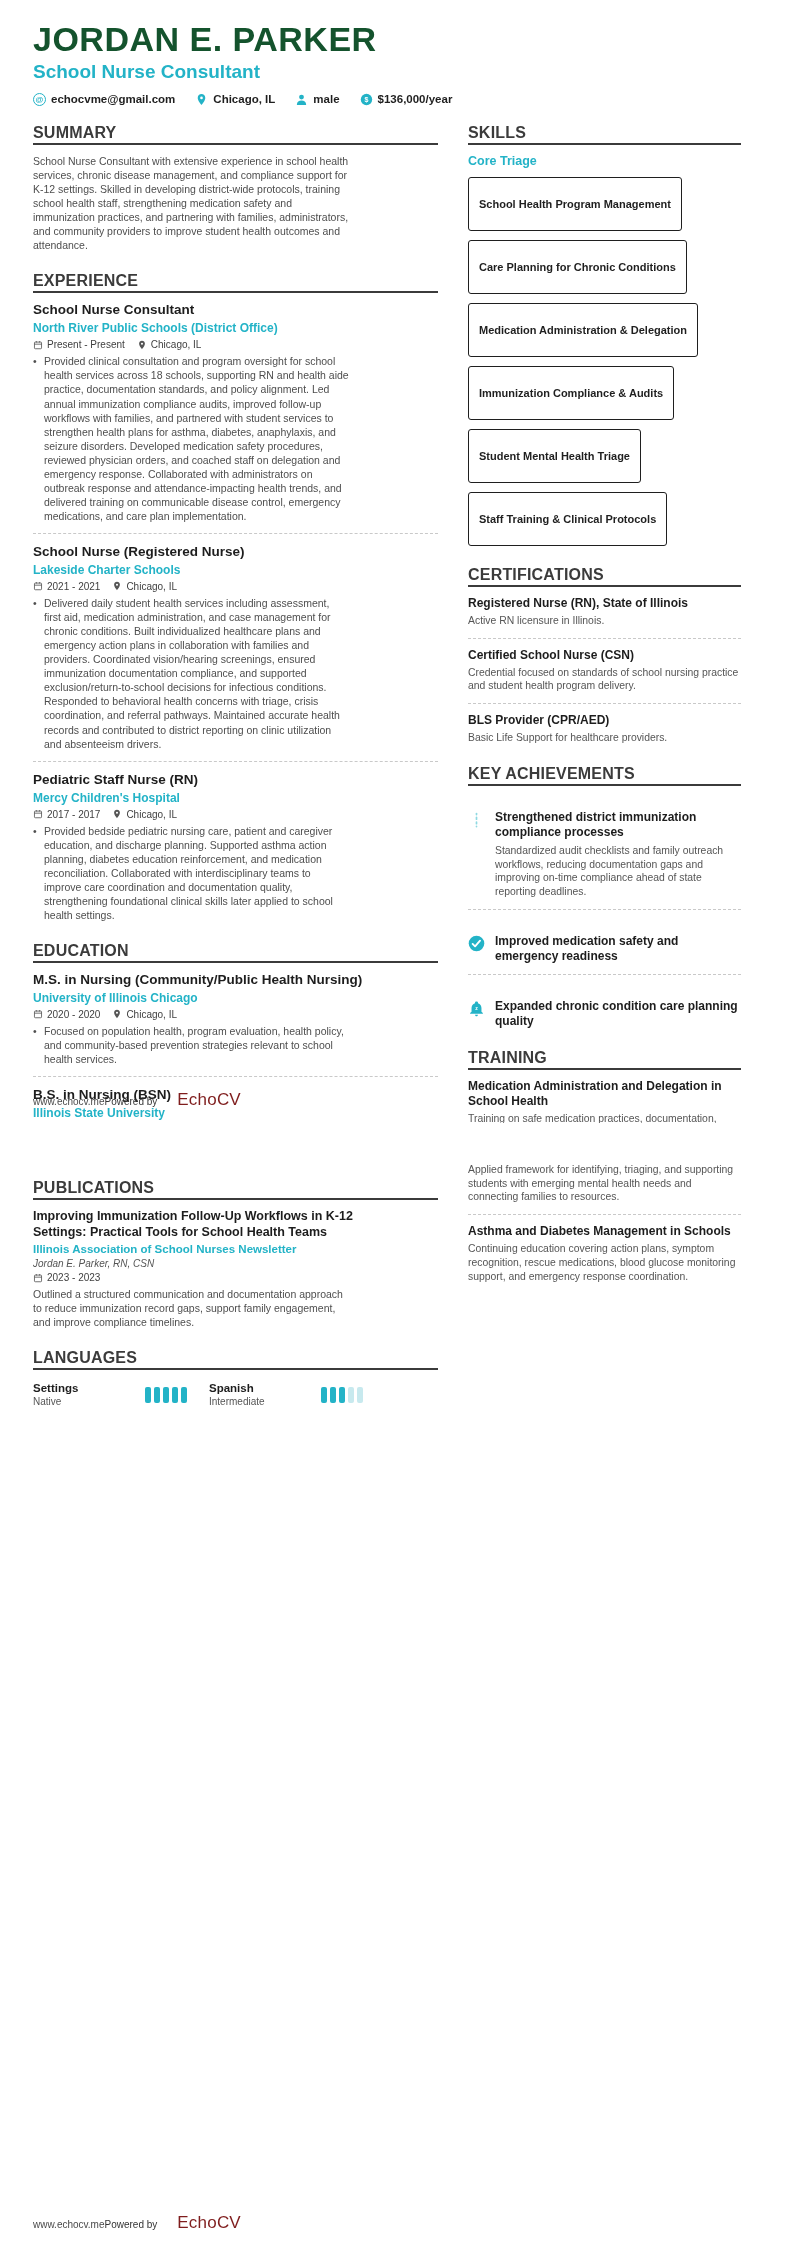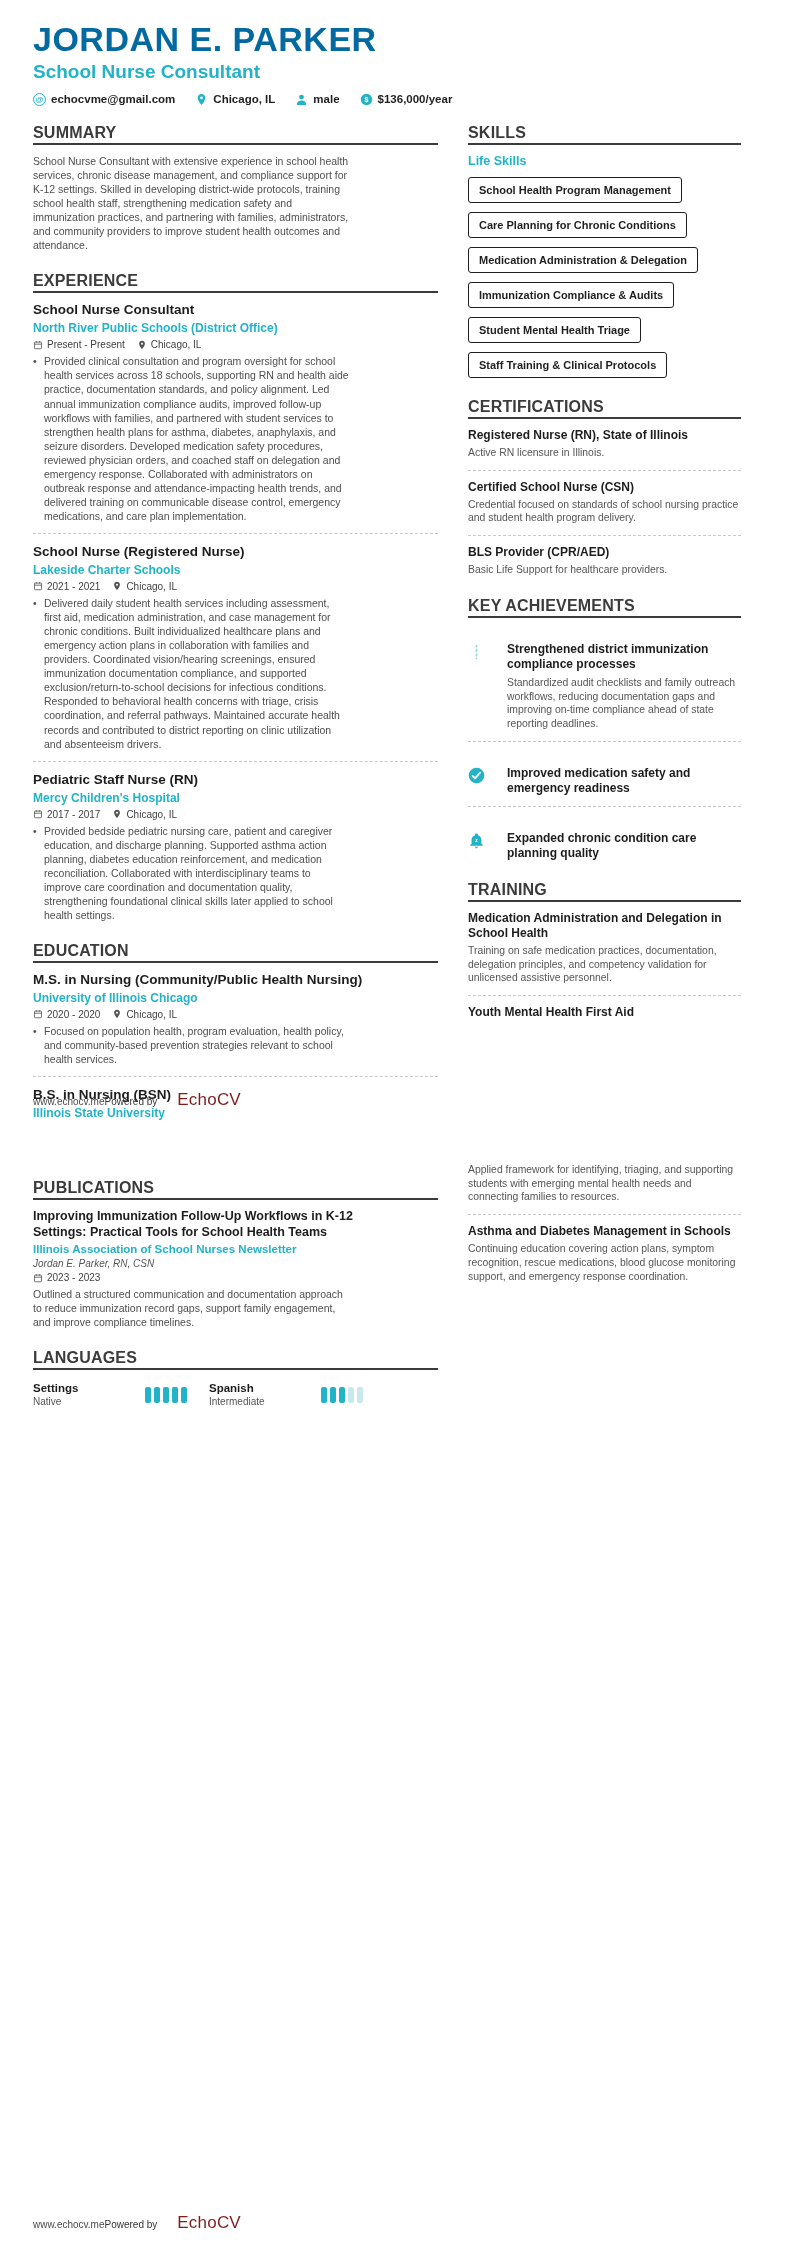--- a/index.html
+++ b/index.html
@@ -13,21 +13,21 @@
   html,body{margin:0;padding:0;}
   body{
     width:794px;background:#ffffff;
     font-family:"Liberation Sans","DejaVu Sans",sans-serif;
     color:var(--body);
   }
   .page{position:relative;width:794px;height:1123px;background:#fff;overflow:hidden;}
 
   
   .hdr{position:absolute;left:33px;top:22px;width:720px;}
-  .hdr h1{margin:0;font-size:34px;line-height:1.05;font-weight:800;color:#0369a1;letter-spacing:.5px;}
+  .hdr h1{margin:0;font-size:34px;line-height:1.05;font-weight:800;color:#14532d;letter-spacing:.5px;}
   .hdr .job-title{margin-top:3px;font-size:19px;font-weight:700;color:var(--accent);}
   .contact-row{margin-top:10px;display:flex;align-items:center;gap:20px;font-size:11.5px;font-weight:700;color:#1f1f1f;}
   .contact-item{display:flex;align-items:center;gap:5px;}
   .cicon{width:13px;height:13px;flex:0 0 auto;color:var(--accent);}
   .at-badge{width:13px;height:13px;border:1.6px solid var(--accent);border-radius:50%;
     color:var(--accent);font-size:8px;font-weight:700;display:flex;align-items:center;justify-content:center;}
 
   
   .col{position:absolute;top:124px;}
   .col-left{left:33px;width:405px;}
@@ -52,28 +52,28 @@
   .mi{width:10px;height:10px;color:#555;}
   ul.bullets{margin:3px 0 0 0;padding:0;list-style:none;}
   ul.bullets li{position:relative;padding-left:11px;font-size:10.5px;line-height:1.34;color:var(--body);}
   ul.bullets li::before{content:"•";position:absolute;left:0;top:0;color:var(--body);}
   .dashed{border:none;border-top:1px dashed #c9c9c9;margin:10px 0 2px 0;}
 
   
   .group-label{font-size:12.5px;font-weight:700;color:var(--accent);margin:9px 0 1px 0;}
   .skill-row{margin-top:9px;}
   .skill-box{display:inline-block;border:1.5px solid #1f1f1f;border-radius:3px;
-    padding:6px 10px;font-size:11px;font-weight:700;color:#1f1f1f;}
+    padding:20px 10px;font-size:11px;font-weight:700;color:#1f1f1f;}
 
   
   .cred-name{font-size:12px;font-weight:800;color:var(--ink);margin:9px 0 3px 0;line-height:1.25;}
   .cred-desc{font-size:10.4px;line-height:1.32;color:#555;margin:0;}
 
   
-  .ach{display:flex;gap:22px;margin-top:24px;}
+  .ach{display:flex;gap:10px;margin-top:24px;}
   .ach-icon{width:17px;height:17px;flex:0 0 auto;margin-top:1px;color:var(--accent);}
   .ach-icon.light{color:var(--accent-light);}
   .ach-title{font-size:12px;font-weight:800;color:var(--ink);line-height:1.25;margin:0;}
   .ach-desc{font-size:10.4px;line-height:1.32;color:#555;margin:4px 0 0 0;}
 
   
   .pub-title{margin:8px 0 3px 0;font-size:12.5px;line-height:1.25;font-weight:800;color:var(--ink);max-width:322px;}
   .pub-publisher{font-size:11.5px;font-weight:700;color:var(--accent);margin-bottom:3px;}
   .pub-authors{font-size:10px;font-style:italic;color:#555;margin-bottom:3px;}
 
@@ -251,21 +251,21 @@
         <div class="company">Illinois State University</div>
 
       </div>
     </section>
   </div>
 
   <div class="col col-right">
 
     <section>
       <h2 class="sec-h">SKILLS</h2>
-      <div class="group-label">Life Skills</div>
+      <div class="group-label">Core Triage</div>
       <div class="skill-row"><span class="skill-box">School Health Program Management</span></div>
       <div class="skill-row"><span class="skill-box">Care Planning for Chronic Conditions</span></div>
       <div class="skill-row"><span class="skill-box">Medication Administration &amp; Delegation</span></div>
       <div class="skill-row"><span class="skill-box">Immunization Compliance &amp; Audits</span></div>
       <div class="skill-row"><span class="skill-box">Student Mental Health Triage</span></div>
       <div class="skill-row"><span class="skill-box">Staff Training &amp; Clinical Protocols</span></div>
     </section>
 
     <section>
       <h2 class="sec-h">CERTIFICATIONS</h2>

